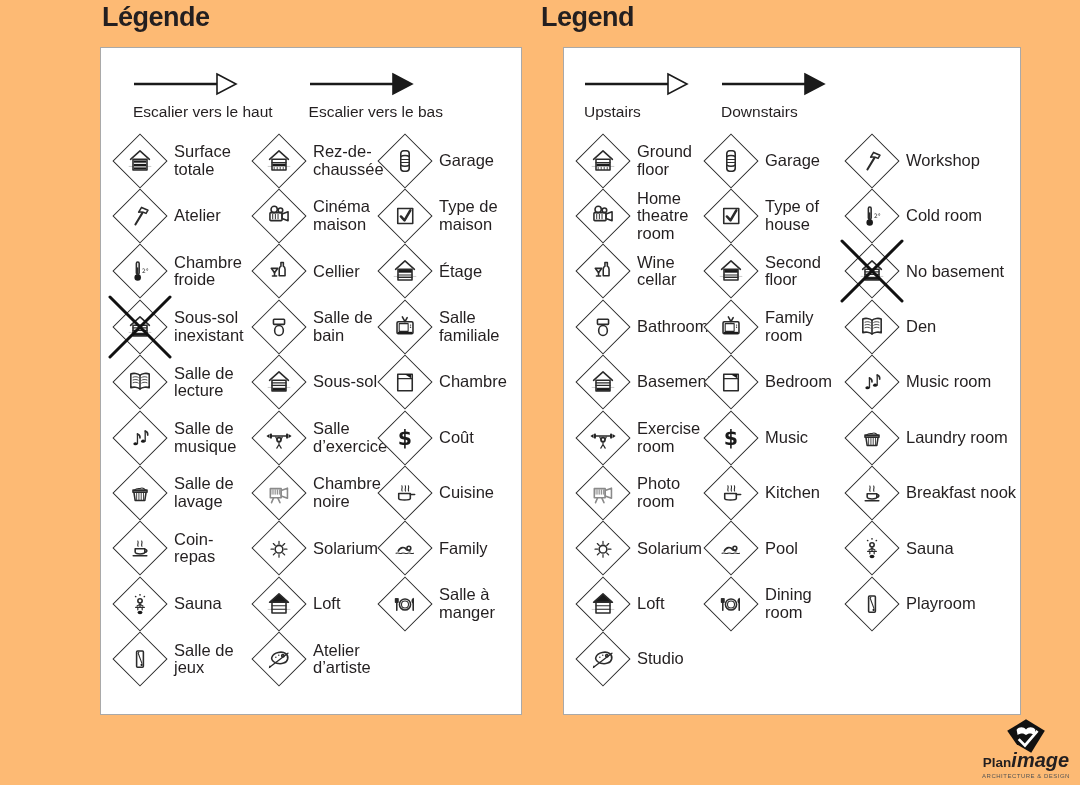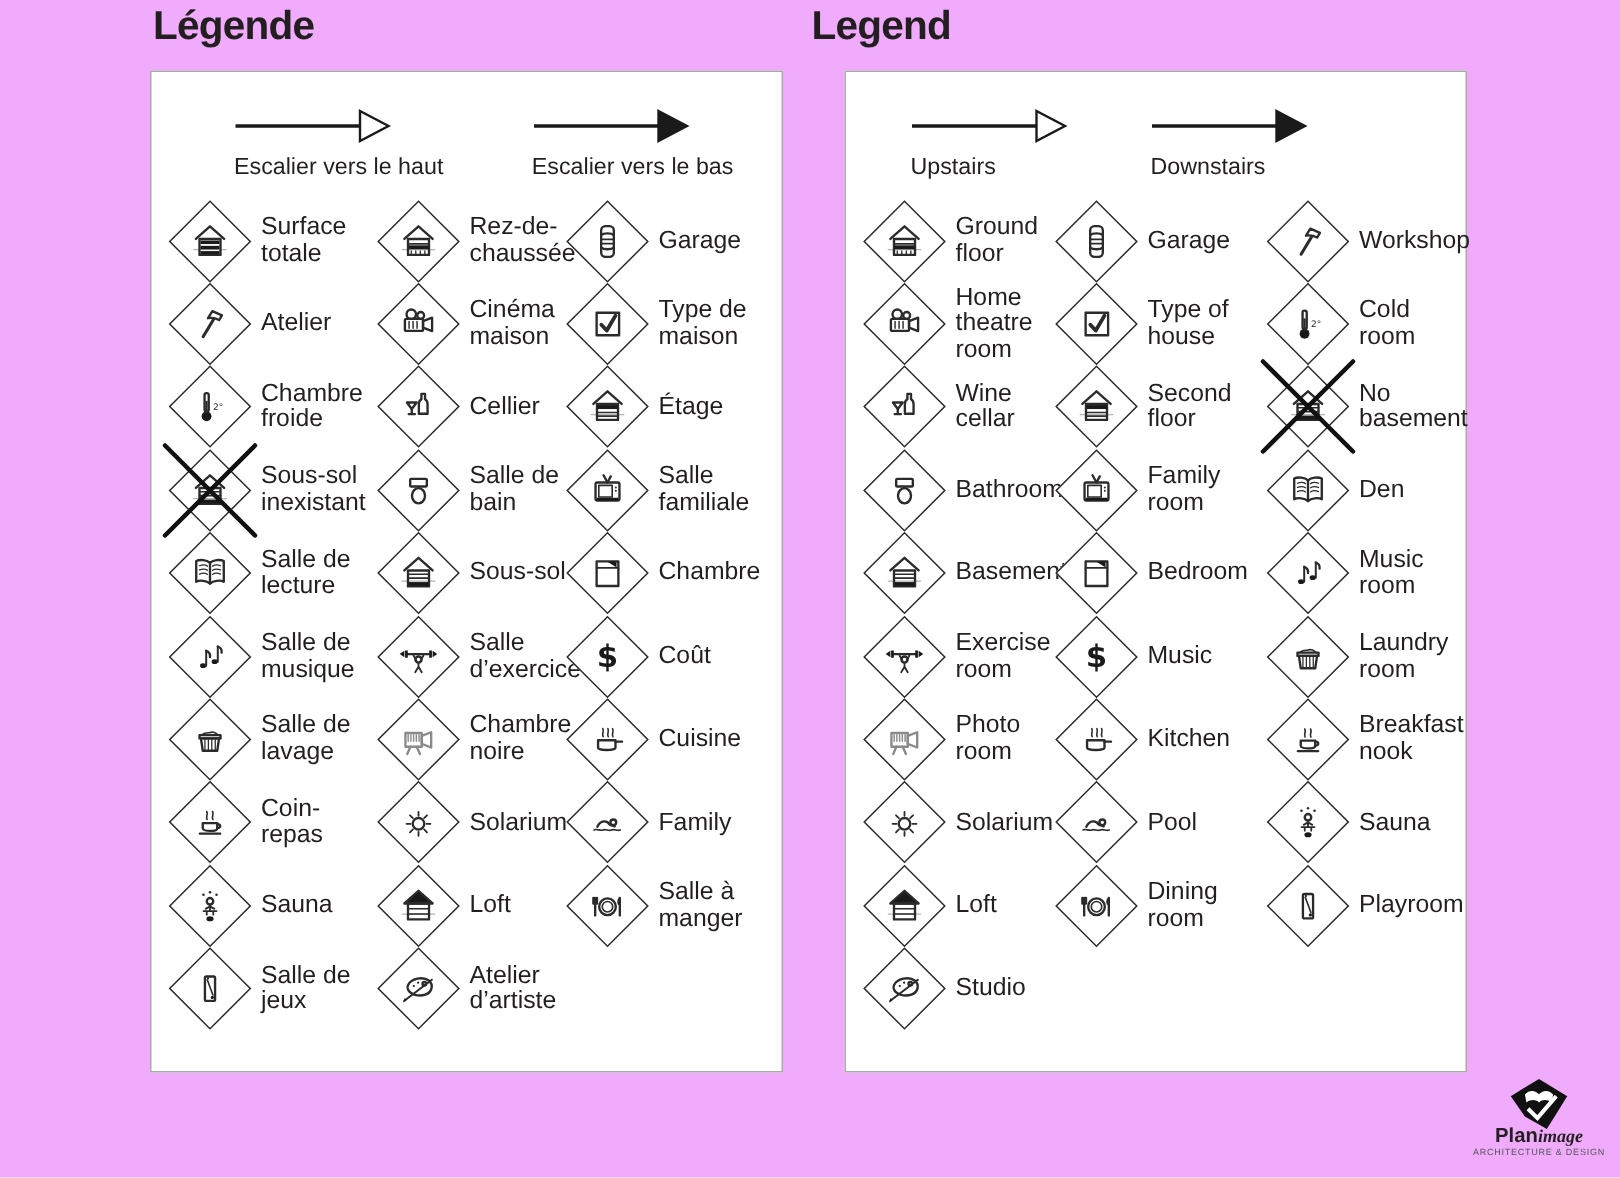--- a/index.html
+++ b/index.html
@@ -1,46 +1,46 @@
 <!DOCTYPE html>
 <html><head>
 <meta charset="utf-8">
 <style>
   html,body{margin:0;padding:0;background:#fff;}
-  .page{position:relative;width:1080px;height:785px;background:#f0abfc;
+  .page{position:relative;width:1080px;height:785px;background:#fdba74;
         font-family:"Liberation Sans",sans-serif;color:#231f20;overflow:hidden;}
   .panel-title{position:absolute;font-size:27px;font-weight:bold;letter-spacing:-0.5px;}
   #title-fr{left:102px;top:2px;}
   #title-en{left:541px;top:2px;}
   .panel{position:absolute;top:47px;height:668px;border:1px solid #a9a9a9;background:#fff;box-sizing:border-box;}
   #panel-fr{left:100px;width:422px;}
-  #panel-en{left:563px;width:415px;}
+  #panel-en{left:563px;width:458px;}
   .arrows-row{display:flex;padding:24px 0 0 32px;gap:36px;}
   #panel-en .arrows-row{padding-left:20px;gap:32px;}
-  .arrow-group{display:flex;flex-direction:column;gap:7px;align-items:flex-start;margin-left:23px;}
+  .arrow-group{display:flex;flex-direction:column;gap:7px;align-items:flex-start;}
   .arrow-svg{display:block;}
   .arrow-svg line{stroke:#1a1a1a;stroke-width:2.4;}
   .arrow-svg polygon{stroke:#1a1a1a;stroke-width:1.6;}
   .arrow-label{font-size:15.5px;}
   .grid{display:grid;padding:12px 0 0 12px;grid-auto-rows:55.4px;align-items:center;}
   #panel-fr .grid{grid-template-columns:139px 126px 1fr;}
   #panel-en .grid{grid-template-columns:128px 141px 1fr;}
   .cell{display:flex;align-items:center;gap:7px;}
   .cell-label{font-size:16.5px;line-height:1.07;}
   .dia{position:relative;width:54px;height:54px;flex:0 0 54px;}
   .dia-sq{position:absolute;left:50%;top:50%;width:37px;height:37px;
           transform:translate(-50%,-50%) rotate(45deg);border:1.5px solid #2b2b2b;background:#fff;}
   .icon{position:absolute;left:50%;top:50%;transform:translate(-50%,-50%);width:29px;height:29px;}
   .icon svg{width:100%;height:100%;display:block;}
   .cross{position:absolute;left:-5px;top:-5px;width:64px;height:64px;}
   .cross line{stroke:#111;stroke-width:3;stroke-linecap:round;}
   .logo{position:absolute;left:978px;top:718px;width:96px;text-align:center;}
   .logo-mark svg{width:46px;height:36px;display:block;margin:0 auto;}
   .logo-text{font-size:13.5px;font-weight:bold;margin-top:-5px;white-space:nowrap;}
-  .logo-text .it{font-family:Liberation Serif, serif;font-style:italic;font-size:12px;}
+  .logo-text .it{font-family:Liberation Sans, sans-serif;font-style:italic;font-size:20px;}
   .logo-tag{font-size:6px;letter-spacing:0.5px;color:#555;margin-top:1px;}
 </style>
 </head>
 <body>
 
 <div class="page">
 
   <div class="panel-title" id="title-fr">Légende</div>
   <div class="panel-title" id="title-en">Legend</div>
 

